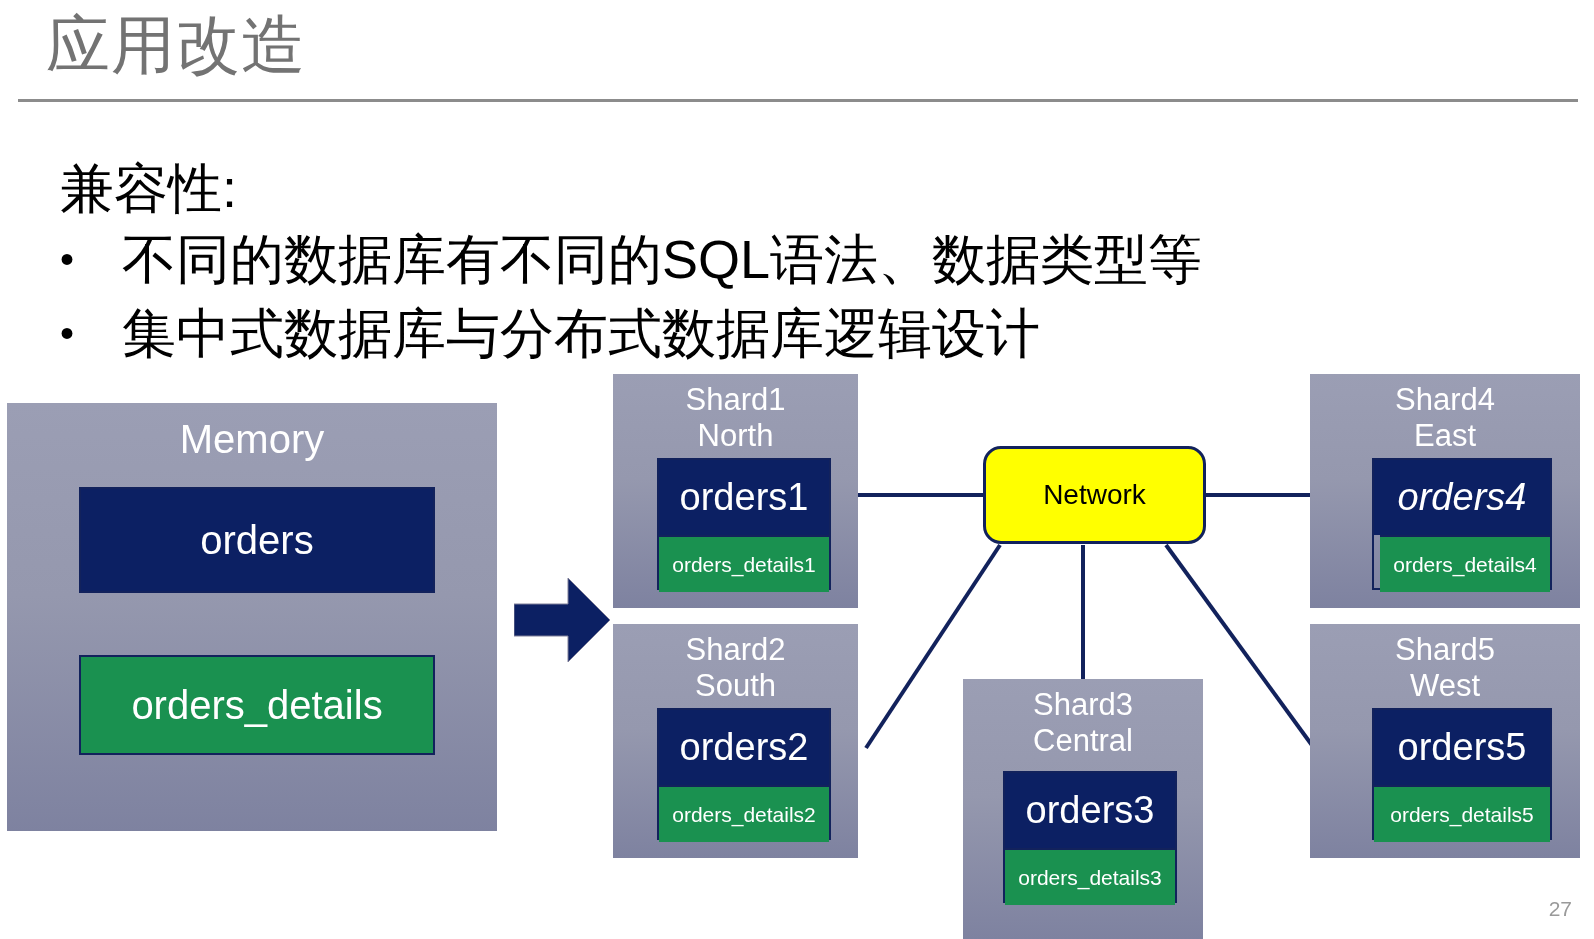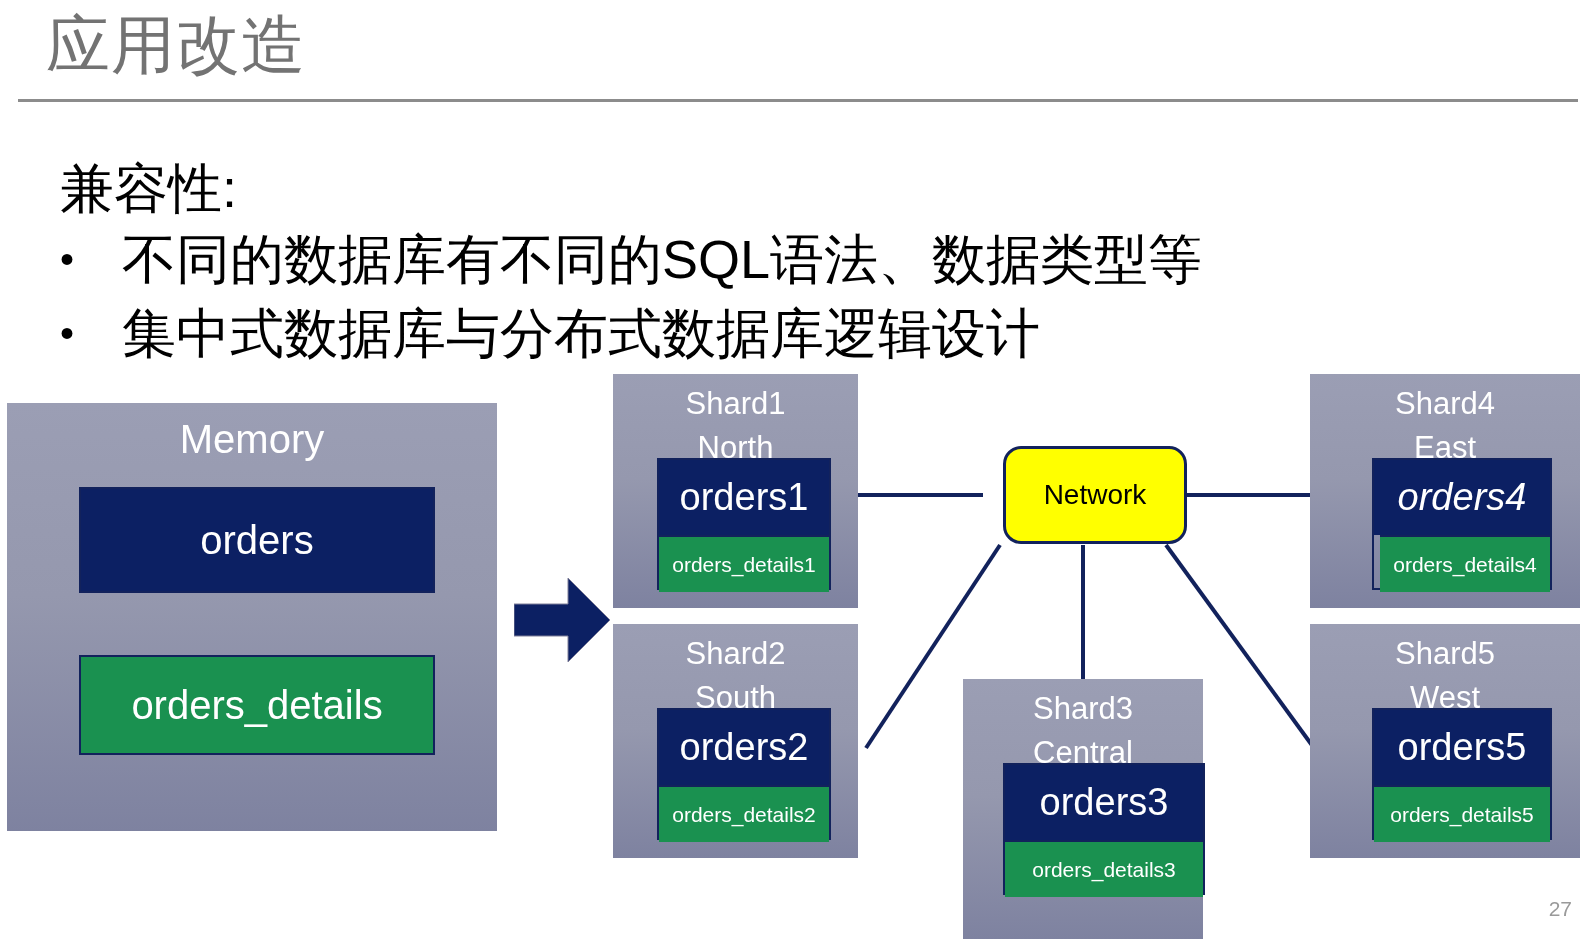--- a/index.html
+++ b/index.html
@@ -144,21 +144,21 @@
   }
 
   
   .shard-panel { }
   .shard-title {
     position: absolute;
     left: 0;
     top: 8px;
     width: 100%;
     font-size: 31px;
-    line-height: 44px;
+    line-height: 36px;
   }
   .shard-tables {
     position: absolute;
     border: 2px solid #12225c;
     box-sizing: border-box;
   }
   .tbl-orders {
     background: #0c2063;
     color: #ffffff;
     display: flex;
@@ -183,53 +183,52 @@
   #shard1-tables .tbl-details { height: 57px; font-size: 21px; }
 
   
   #shard2-panel { left: 613px; top: 624px; width: 245px; height: 234px; }
   #shard2-tables { left: 44px; top: 84px; width: 174px; height: 132px; }
   #shard2-tables .tbl-orders { height: 75px; font-size: 38px; }
   #shard2-tables .tbl-details { height: 57px; font-size: 21px; }
 
   
   #shard3-panel { left: 963px; top: 679px; width: 240px; height: 260px; }
-  #shard3-tables { left: 40px; top: 84px; width: 202px; height: 132px; }
+  #shard3-tables { left: 40px; top: 92px; width: 174px; height: 132px; }
   #shard3-tables .tbl-orders { height: 75px; font-size: 38px; }
   #shard3-tables .tbl-details { height: 57px; font-size: 21px; }
 
   
   #shard4-panel { left: 1310px; top: 374px; width: 270px; height: 234px; }
   #shard4-tables { left: 62px; top: 84px; width: 180px; height: 132px; }
   #shard4-tables .tbl-orders { height: 75px; font-size: 38px; font-style: italic; }
   #shard4-tables .tbl-details { height: 57px; font-size: 21px; margin-left: 6px; }
 
   
   #shard5-panel { left: 1310px; top: 624px; width: 270px; height: 234px; padding-left: 14px; }
   #shard5-tables { left: 62px; top: 84px; width: 180px; height: 132px; }
   #shard5-tables .tbl-orders { height: 75px; font-size: 38px; }
   #shard5-tables .tbl-details { height: 57px; font-size: 21px; }
 
   
   #network-node {
     position: absolute;
     left: 983px;
     top: 446px;
-    width: 184px;
+    width: 223px;
     height: 98px;
     background: #ffff00;
     border: 3px solid #12225c;
     border-radius: 18px;
     box-sizing: border-box;
     display: flex;
     align-items: center;
     justify-content: center;
     color: #000000;
     font-size: 28px;
-    margin-left: 20px;
   }
 
   
   #slide-number {
     position: absolute;
     right: 22px;
     bottom: 18px;
     font-size: 21px;
     color: #9a9a9a;
     margin-left: 39px;

